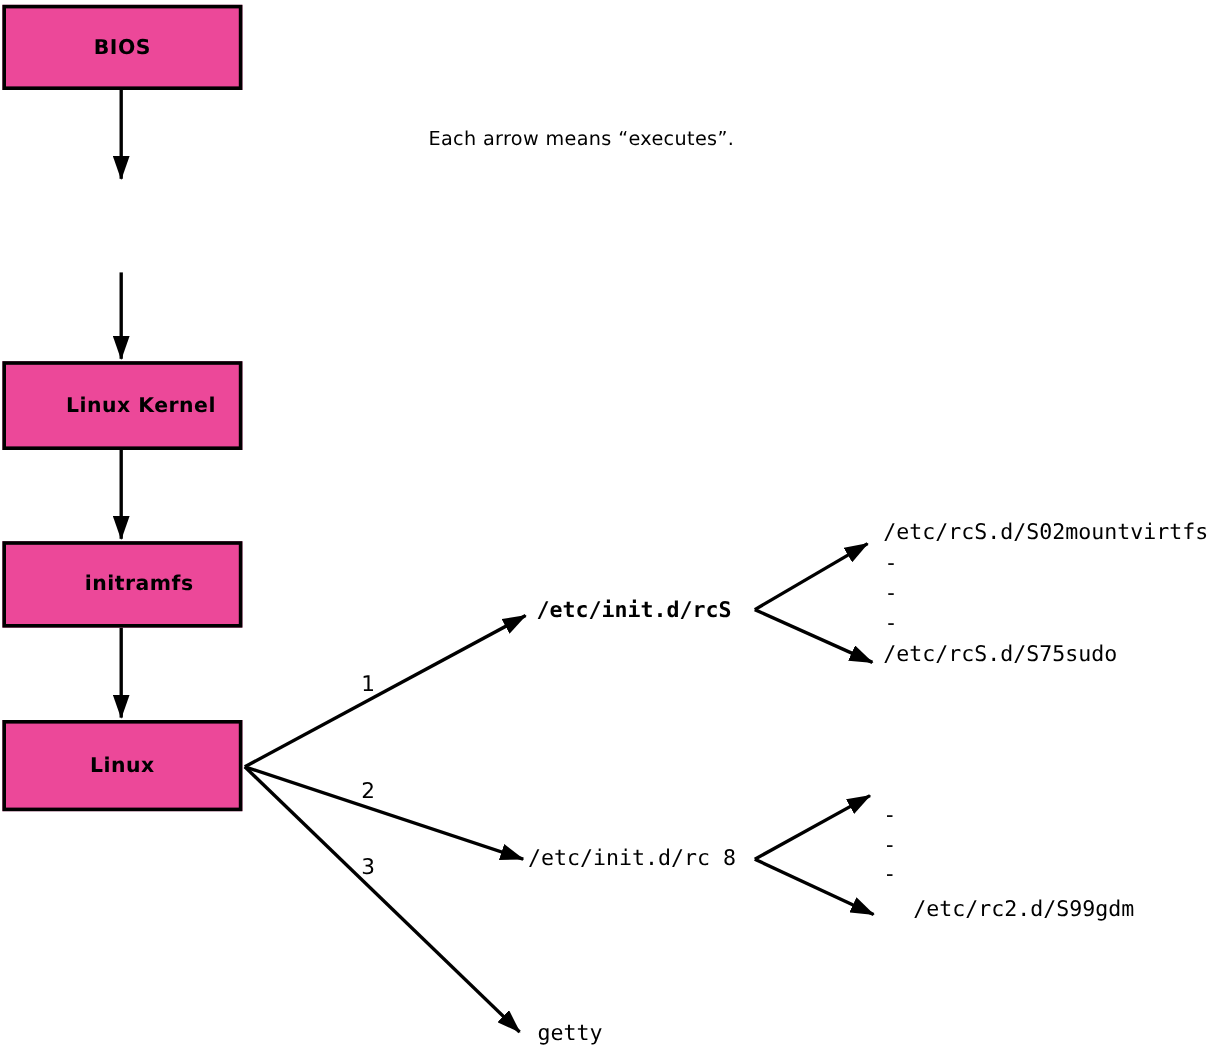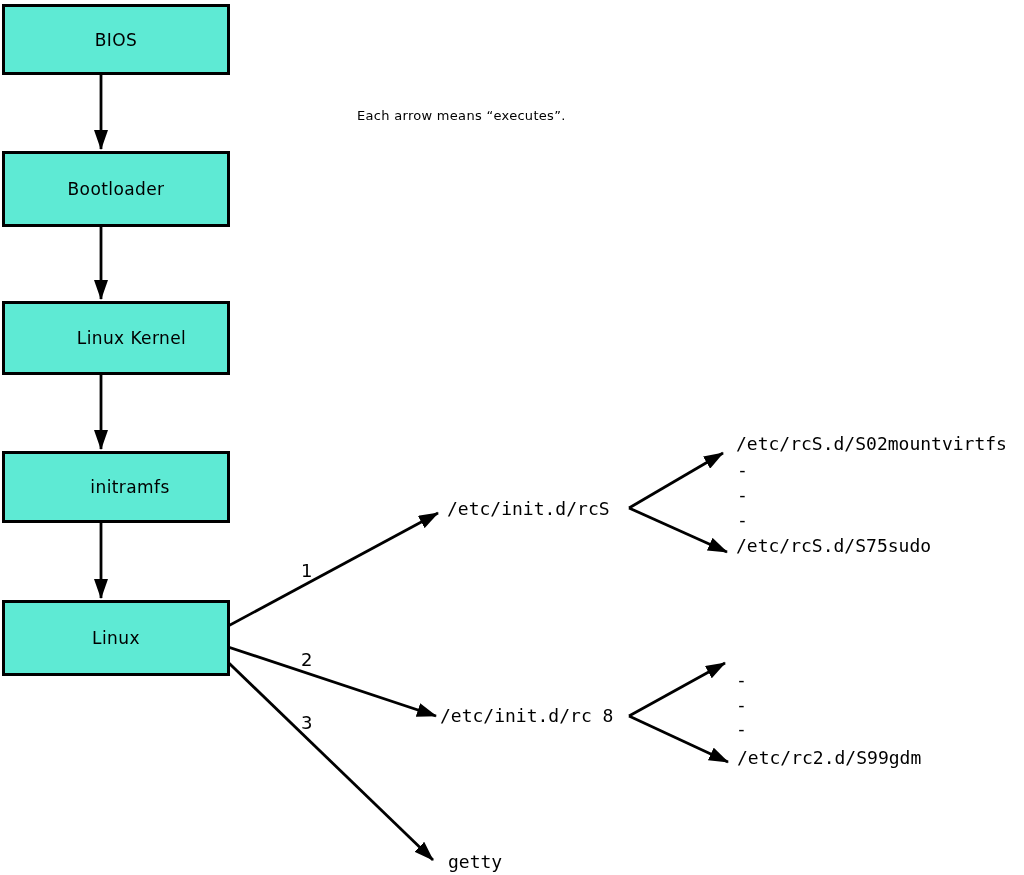--- a/index.html
+++ b/index.html
@@ -19,30 +19,31 @@
   #arrow-layer {
     position: absolute;
     top: 0;
     left: 0;
     width: 1024px;
     height: 875px;
   }
   .box {
     position: absolute;
     left: 2px;
-    width: 228px;
+    width: 200px;
     box-sizing: border-box;
     border: 3px solid #000000;
-    background: #5eead4;
+    background: #ec4899;
     display: flex;
     align-items: center;
     justify-content: center;
     font-size: 17px;
     letter-spacing: 0.4px;
     white-space: nowrap;
+    font-weight: bold;
   }
   .lbl {
     position: absolute;
     font-family: "DejaVu Sans Mono", "Liberation Mono", monospace;
     font-size: 18px;
     line-height: 18px;
     transform: translateY(-50%);
     white-space: nowrap;
   }
   .num {
@@ -50,21 +51,21 @@
     font-family: "DejaVu Sans", "Liberation Sans", sans-serif;
     font-size: 18px;
     line-height: 18px;
     transform: translateY(-50%);
   }
   .note {
     position: absolute;
     left: 357px;
     top: 115px;
     transform: translateY(-50%);
-    font-size: 13px;
+    font-size: 16px;
     letter-spacing: 0.3px;
     white-space: nowrap;
   }
 </style>
 </head>
 <body>
 
 <div id="canvas">
 
   <svg id="arrow-layer" width="1024" height="875" viewBox="0 0 1024 875" xmlns="http://www.w3.org/2000/svg">
@@ -85,39 +86,38 @@
 
       <line x1="629" y1="508" x2="723" y2="453" marker-end="url(#ah)"></line>
       <line x1="629" y1="508" x2="727" y2="552" marker-end="url(#ah)"></line>
 
       <line x1="629" y1="716" x2="725" y2="663" marker-end="url(#ah)"></line>
       <line x1="629" y1="716" x2="728" y2="762" marker-end="url(#ah)"></line>
     </g>
   </svg>
 
   <div class="box" style="top:4px;height:71px;">BIOS</div>
-  <div class="box" style="top:151px;height:76px;">Bootloader</div>
   <div class="box" style="top:301px;height:74px;padding-left:31px;">Linux Kernel</div>
   <div class="box" style="top:451px;height:72px;padding-left:28px;">initramfs</div>
   <div class="box" style="top:600px;height:76px;">Linux</div>
 
   <div class="note">Each arrow means “executes”.</div>
 
   <div class="num" style="left:301px;top:571px;">1</div>
   <div class="num" style="left:301px;top:660px;">2</div>
   <div class="num" style="left:301px;top:723px;">3</div>
 
-  <div class="lbl" style="left:447px;top:509px;">/etc/init.d/rcS</div>
+  <div class="lbl" style="left:447px;top:509px;font-weight:bold;">/etc/init.d/rcS</div>
   <div class="lbl" style="left:736px;top:444px;">/etc/rcS.d/S02mountvirtfs</div>
   <div class="lbl" style="left:737px;top:470px;">-</div>
   <div class="lbl" style="left:737px;top:495px;">-</div>
   <div class="lbl" style="left:737px;top:520px;">-</div>
   <div class="lbl" style="left:736px;top:546px;text-align:center;">/etc/rcS.d/S75sudo</div>
 
   <div class="lbl" style="left:440px;top:716px;">/etc/init.d/rc 8</div>
   <div class="lbl" style="left:736px;top:680px;">-</div>
   <div class="lbl" style="left:736px;top:705px;">-</div>
   <div class="lbl" style="left:736px;top:729px;">-</div>
-  <div class="lbl" style="left:737px;top:758px;">/etc/rc2.d/S99gdm</div>
+  <div class="lbl" style="left:761px;top:758px;">/etc/rc2.d/S99gdm</div>
 
   <div class="lbl" style="left:448px;top:862px;">getty</div>
 
 </div>
 
 </body></html>

